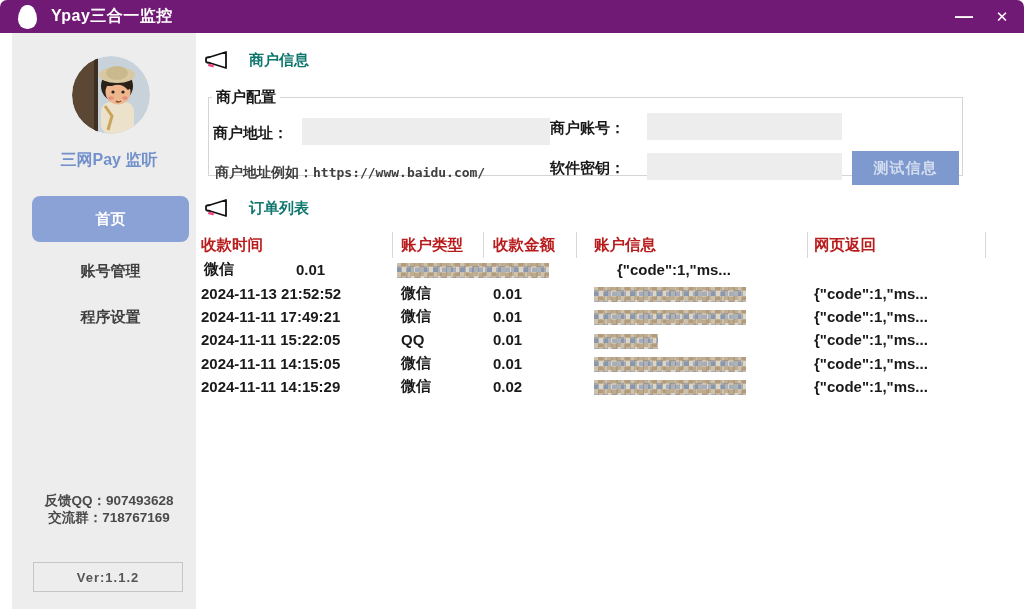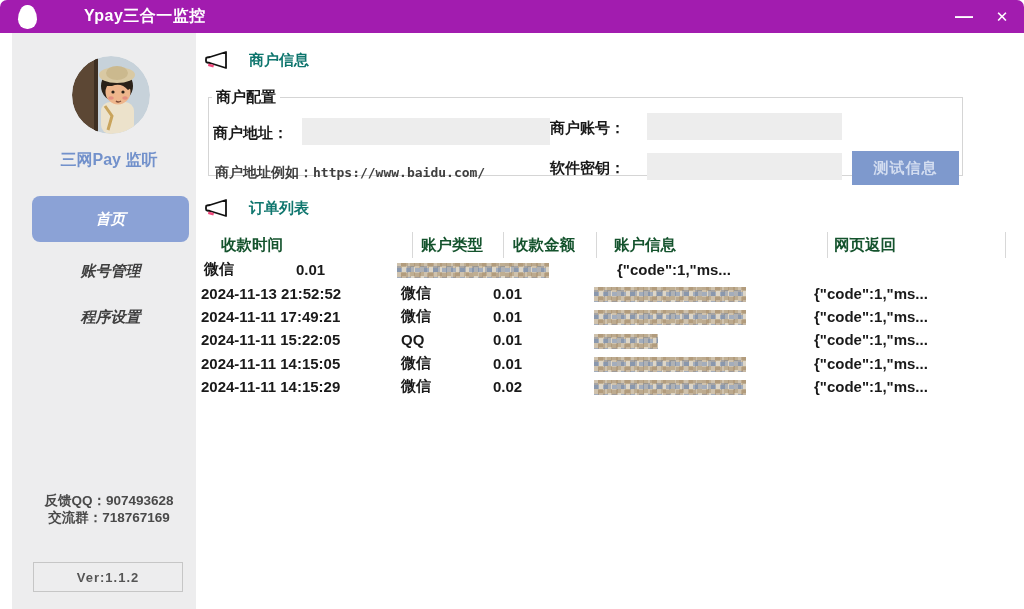--- a/index.html
+++ b/index.html
@@ -4,41 +4,41 @@
 <style>
   * { margin:0; padding:0; box-sizing:border-box; }
   html,body { width:1024px; height:609px; background:#fff; }
   body { font-family:"Liberation Sans","DejaVu Sans",sans-serif; color:#1a1a1a; }
 
   .window { position:relative; width:1024px; height:609px; background:#fff;
             border-radius:7px; overflow:hidden; }
 
   
   .titlebar { position:absolute; top:0; left:0; right:0; height:33px;
-              background:#a21caf; display:flex; align-items:center;gap:33px; }
+              background:#701a75; display:flex; align-items:center; }
   .egg { width:19px; height:24px; margin-left:18px; background:#fff;
          border-radius:50% 50% 50% 50% / 62% 62% 42% 42%; }
   .title-text { margin-left:14px; color:#fff; font-weight:bold; font-size:16px;
                 letter-spacing:.5px; }
   .win-btn { position:absolute; top:0; height:33px; width:36px; color:#fff;
              display:flex; align-items:center; justify-content:center;
              font-size:15px; font-weight:bold; cursor:default; }
   .btn-min { right:42px; font-size:18px; }
   .btn-close { right:4px; }
 
   
   .sidebar { position:absolute; top:33px; left:0; width:195px; bottom:0;
              background:#ededee; border-right:1px solid #dcdcdc;margin-left:12px; }
   .avatar { position:absolute; top:23px; left:60px; width:78px; height:78px;
             border-radius:50%; overflow:hidden; }
   .profile-name { position:absolute; top:117px; left:0; width:100%;
                   text-align:center; color:#7291cb; font-weight:bold;
                   font-size:16px; }
   .nav-item { position:absolute; left:20px; width:157px; text-align:center;
-              font-weight:bold; font-size:15px; color:#3f3f3f; cursor:pointer;font-style:italic; }
+              font-weight:bold; font-size:15px; color:#3f3f3f; cursor:pointer; }
   .nav-active { top:163px; height:46px; line-height:46px; background:#8ba2d6;
                 color:#fff; border-radius:8px; }
   .nav-plain2 { top:229px; }
   .nav-plain3 { top:275px; }
   .contact { position:absolute; top:460px; left:0; width:100%; text-align:center;
              font-size:13.5px; font-weight:bold; color:#4a4a4a; line-height:16.5px; }
   .version-box { position:absolute; top:529px; left:21px; width:150px; height:30px;
                  border:1px solid #c6c6c6; display:flex; align-items:center;
                  justify-content:center; font-size:13px; font-weight:bold;
                  color:#555; letter-spacing:1px; }
@@ -68,21 +68,21 @@
                font-weight:bold; font-size:13px; }
   .lbl-key { left:341px; top:52px; }
   .inp-key { left:438px; top:46px; width:195px; }
   .test-btn { position:absolute; left:643px; top:44px; width:107px; height:34px;
               background:#7e99cd; color:#d3ddf0; border:none; font-weight:bold;
               font-size:15px; cursor:pointer; letter-spacing:1px; }
 
   
   .order-table { position:absolute; top:199px; left:0; right:0; }
   .thead { display:flex; height:26px; align-items:flex-start;
-           font-weight:bold; font-size:15.5px; color:#14532d;padding-left:20px; }
+           font-weight:bold; font-size:15.5px; color:#b91c1c; }
   .thead .cell { border-right:1px solid #d8d8d8; height:26px;
                  display:flex; align-items:center; }
   .thead .cell.col5 { border-right:none; }
   .trow { display:flex; height:23.4px; align-items:center; font-weight:bold;
           font-size:15px; color:#1a1a1a; }
   .cell { overflow:hidden; white-space:nowrap; }
   .col0 { width:197px; padding-left:5px; }
   .col1 { width:91px;  padding-left:8px; }
   .col2 { width:93px;  padding-left:9px; }
   .col3 { width:231px; padding-left:17px; }

